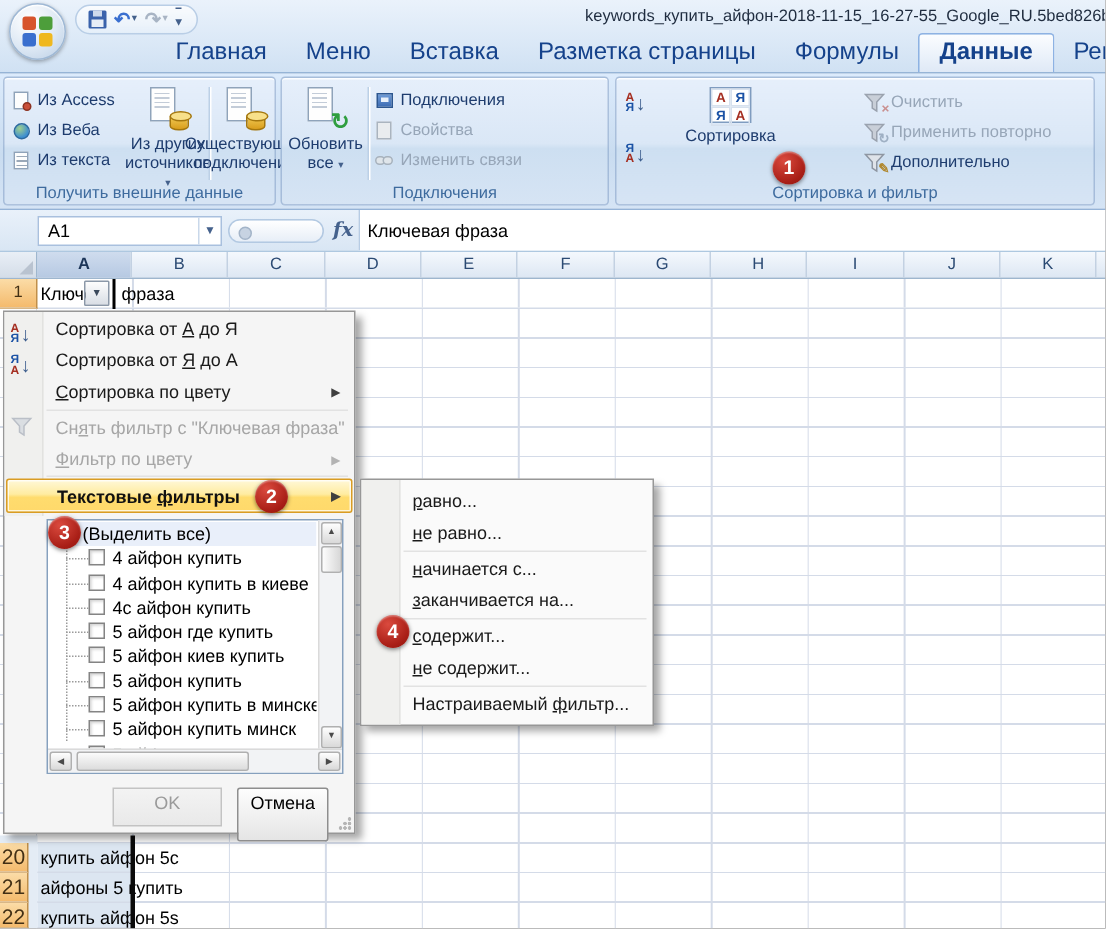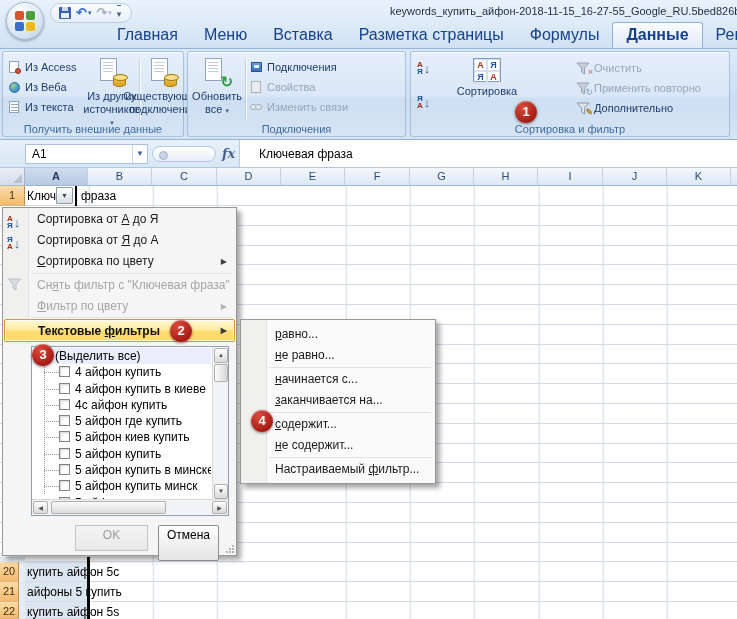--- a/index.html
+++ b/index.html
@@ -92,21 +92,21 @@
     border:1px solid #a9c0de; display:flex; align-items:center; }
   .namebox .nb-val { flex:1; padding-left:6px; }
   .namebox .nb-arrow { width:15px; text-align:center; font-size:8px; color:#44618c; border-left:1px solid #c9d8ea; line-height:18px; }
   .capsule { position:absolute; left:152px; top:6px; width:64px; height:16px; border-radius:8px;
     background:linear-gradient(#ffffff,#e7eef7); border:1px solid #b3c9e2; }
   .capsule::before { content:""; position:absolute; left:6px; top:4px; width:7px; height:7px; border-radius:50%;
     background:#c7d3e2; border:1px solid #a3b4c8; }
   .fx { position:absolute; left:222px; top:6px; font-family:"DejaVu Serif", serif; font-style:italic;
     font-weight:bold; font-size:13px; color:#44618c; }
   .f-input { position:absolute; left:239px; top:0; right:0; height:27px; background:#fff;
-    border-left:1px solid #b7cce4; display:flex; align-items:center; padding-left:19px; color:#000; }
+    border-left:1px solid #b7cce4; display:flex; align-items:center; padding-left:5px; color:#000; }
   
   .colheads { position:absolute; left:0; top:168px; width:737px; height:18px;
     background:linear-gradient(#f4f8fd,#dde7f3); border-bottom:1px solid #9eb6ce; }
   .ch { position:absolute; top:0; height:17px; text-align:center; font-size:11px; color:#2b4a73;
     line-height:17px; border-right:1px solid #c3d1e2; }
   .ch.sel { background:linear-gradient(#cfdcee,#b6c9e2); font-weight:bold; color:#1c3providing558; color:#1c3558; }
   .corner { position:absolute; left:0; top:0; width:25px; height:17px;
     background:linear-gradient(#e9eff6,#d4dde8); border-right:1px solid #9eb6ce; }
   .corner::after { content:""; position:absolute; right:2px; bottom:2px;
     border-left:9px solid transparent; border-bottom:9px solid #b9c3d0; }
@@ -121,21 +121,21 @@
   .cell-filter-btn { position:absolute; left:56px; top:1px; width:17px; height:17px;
     background:linear-gradient(#fdfdfd,#d9dee5); border:1px solid #8b98a8; border-radius:1px;
     font-size:7px; color:#3c4a5c; text-align:center; line-height:15px; }
   .sel-edge { position:absolute; left:75px; top:0; width:2px; height:20px; background:#000; }
   .grid { position:absolute; left:0; top:206px; width:737px; height:413px;
     background-image:
       repeating-linear-gradient(to right, transparent 0 63.3px, #d4dbe8 63.3px 64.3px),
       repeating-linear-gradient(to bottom, transparent 0 18.8px, #d4dbe8 18.8px 19.8px);
     background-position:-39.3px 0, 0 0; }
   .rh-strip { position:absolute; left:0; top:557px; width:25px; height:62px; background:#e4ecf5; z-index:4; }
-  .brow-rh { position:absolute; left:0; width:19px; height:20px; text-align:center; font-size:11px; color:#433015;
+  .brow-rh { position:absolute; left:0; width:19px; height:20px; text-align:center; font-size:14px; color:#433015;
     background:linear-gradient(#fbdca7,#f4ba6c); border-right:1px solid #c08f4a; border-bottom:1px solid #d8b787;
     line-height:19px; z-index:5; }
   .brow-bg { position:absolute; left:25px; width:63px; height:20px; background:#dce6f1;
     border-bottom:1px solid #d4dbe8; z-index:5; }
   .brow-tx { position:absolute; left:27px; height:20px; line-height:20px; white-space:nowrap; z-index:6; color:#000; }
   .blackline { position:absolute; left:87px; top:557px; width:3px; height:62px; background:#0a0a0a; z-index:7; }
   
   .menu-panel { position:absolute; left:2px; top:207px; width:235px; height:349px; background:#f5f5f5;
     border:1px solid #979797; box-shadow:4px 4px 5px rgba(0,0,0,.35); z-index:10; }
   .menu-gutter { position:absolute; left:0; top:0; width:26px; height:136px; background:#f0f0ee; border-right:1px solid #e2e2e0; }

